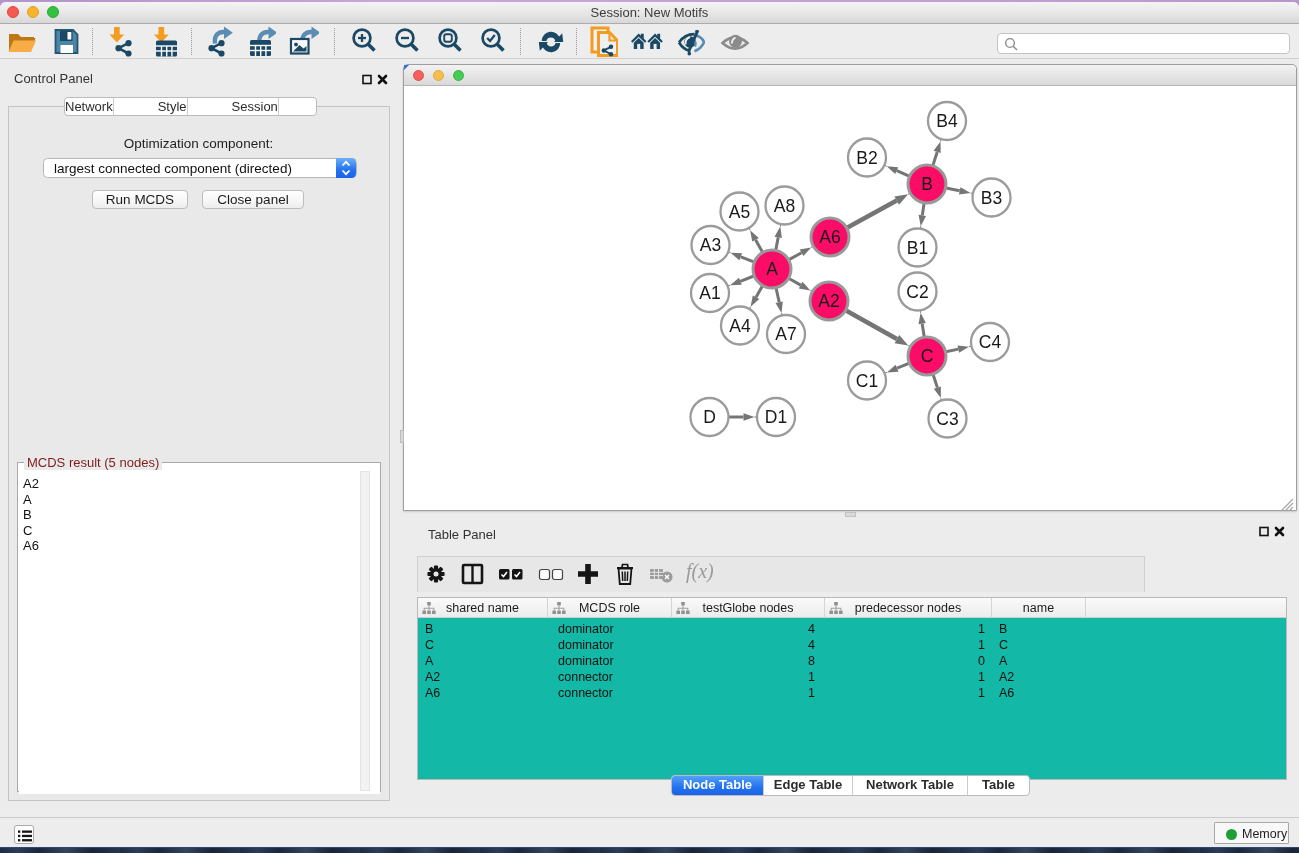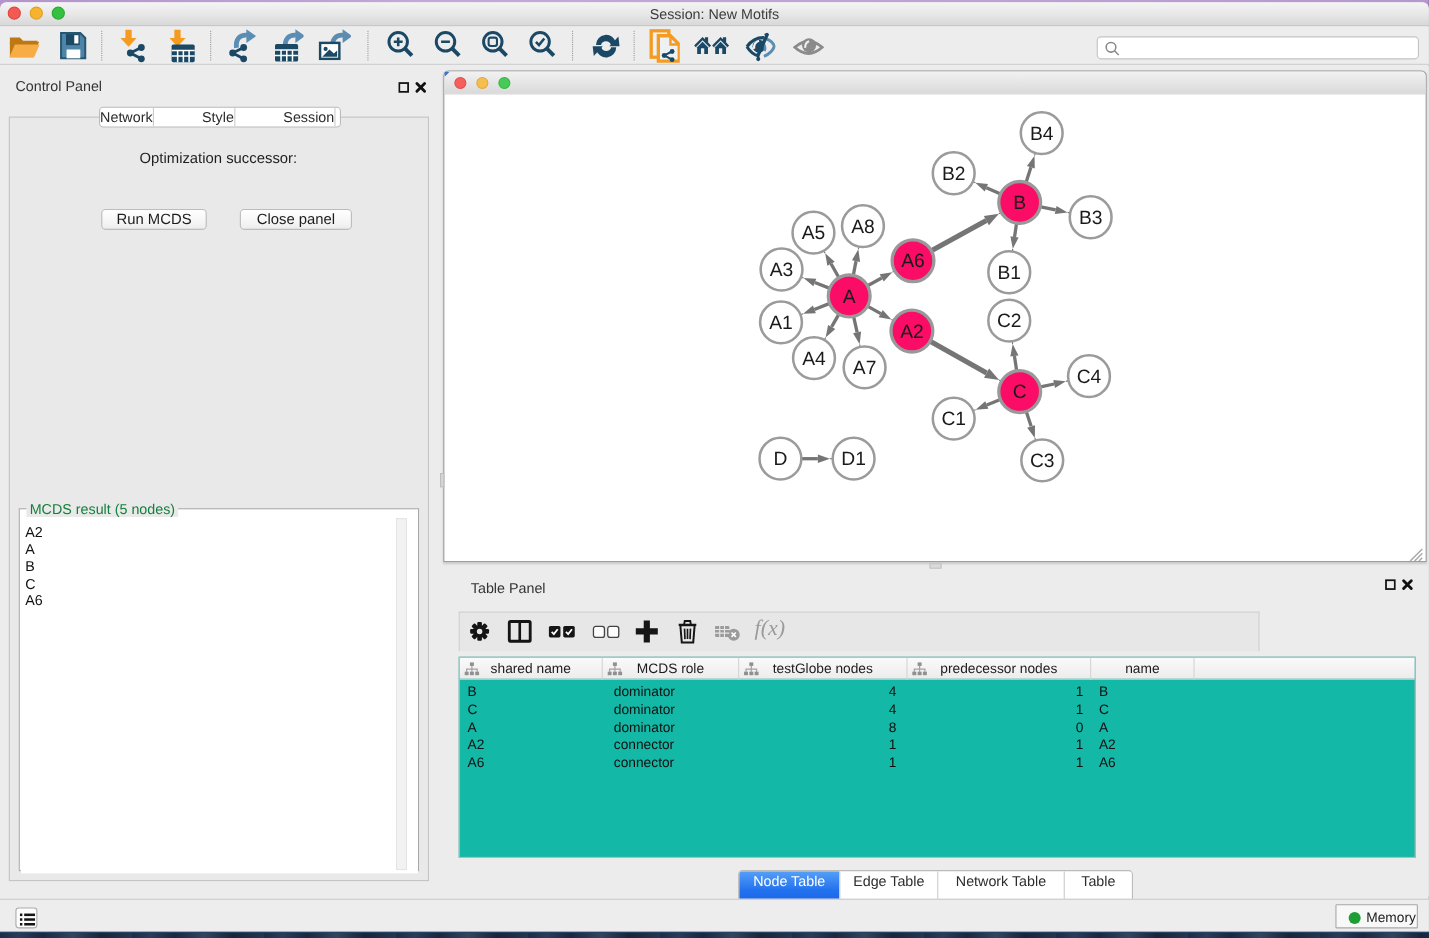--- a/index.html
+++ b/index.html
@@ -22,51 +22,51 @@
 
 #cpanel { left:0; top:60px; width:397px; height:755px; }
 #cpTitle { left:14px; top:11px; font-size:13px; color:#333; }
 #cpBody { left:8px; top:46px; width:382px; height:695px; background:#e9e9e9; border:1px solid #c4c4c4; }
 .winbtns { position:absolute; }
 
 .seg { position:absolute; display:flex; background:#fff; border:1px solid #bbb; border-radius:4px; overflow:hidden; }
 .seg div { font-size:13px; color:#2c2c2c; text-align:center; line-height:17px; border-right:1px solid #ccc; }
 .seg div:last-child { border-right:none; }
 .seg .on { background:linear-gradient(#559ff8,#2272ee 60%,#1a63e8); color:#fff; }
-#cpTabs { left:90px; top:37px; width:220px; height:19px; z-index:5;gap:44px; }
+#cpTabs { left:64px; top:37px; width:253px; height:19px; z-index:5;gap:44px; }
 #optlabel { left:0; top:76px; width:397px; text-align:center; font-size:13.5px; color:#1f1f1f; }
 #combo { left:43px; top:98px; width:314px; height:20px; background:#fff; border:1px solid #b7b7b7; border-radius:4.5px; }
 #combo .txt { position:absolute; left:10px; top:2px; font-size:13.5px; color:#111; }
 #combo .step { position:absolute; right:0; top:-1px; width:20px; height:20px; background:linear-gradient(#6cb0f9,#2272ee 60%,#1a63e8); border-radius:0 4.5px 4.5px 0; }
 .pbtn { position:absolute; height:19px; background:linear-gradient(#ffffff,#f4f4f4 70%,#ececec); border:1px solid #bdbdbd; border-radius:4px; font-size:13.5px; color:#1c1c1c; text-align:center; line-height:17px; }
 #runbtn { left:92px; top:130px; width:96px; }
-#closebtn { left:202px; top:130px; width:102px;margin-left:16px; }
+#closebtn { left:202px; top:130px; width:102px; }
 
 #mcdsfs { left:17px; top:402px; width:364px; height:330px; border:1px solid #a9a9a9; background:#fff; }
-#mcdsfs .legend { position:absolute; left:6px; top:-8px; background:#e9e9e9; padding:0 3px; font-size:13px; color:#15803d; }
+#mcdsfs .legend { position:absolute; left:6px; top:-8px; background:#e9e9e9; padding:0 3px; font-size:13px; color:#7f1d1d; }
 #mcdslist { position:absolute; left:1px; top:10px; width:361px; height:321px; background:#fff; font-size:13px; color:#111; line-height:15.6px; padding:3px 0 0 4px; }
 #mcdssb { position:absolute; right:10px; top:8px; width:10px; height:320px; background:#f2f2f2; border:1px solid #e4e4e4; }
 
 #netframe { left:403px; top:64px; width:894px; height:447px; background:#fff; border:1px solid #9e9e9e; border-radius:5px 5px 0 0; box-shadow:0 1px 2px rgba(0,0,0,0.15); }
 #nettitle { left:0; top:0; width:892px; height:21px; background:linear-gradient(#f2f2f2,#e6e6e6 50%,#d9d9d9); border-bottom:1px solid #b5b5b5; border-radius:5px 5px 0 0; }
 #nettitle .t1 { left:9px; top:5px; width:11px; height:11px; background:#f4615c; border:0.5px solid #e14f4a; }
 #nettitle .t2 { left:29px; top:5px; width:11px; height:11px; background:#f6bd4f; border:0.5px solid #e3a83b; }
 #nettitle .t3 { left:49px; top:5px; width:11px; height:11px; background:#47ca57; border:0.5px solid #35b845; }
 #nettext { left:0; top:3px; width:892px; text-align:center; font-size:13px; color:#2e2e2e; }
 #graphsvg { left:0; top:21px; }
 
 #tpanel { left:403px; top:515px; width:896px; height:300px; }
 #tpTitle { left:25px; top:12px; font-size:13px; color:#333; }
 #ttoolbar { left:14px; top:41px; width:728px; height:36px; background:#e7e7e7; border:1px solid #d0d0d0; border-bottom:none; }
 #ttable { left:14px; top:82px; width:870px; height:183px; background:#14b8a6; border:1px solid #b9b9b9; }
 #thead { position:absolute; left:0; top:0; width:868px; height:20px; background:linear-gradient(#fafafa,#ececec); border-bottom:1px solid #cfcfcf; }
 .th { position:absolute; top:0; height:20px; border-right:1px solid #d4d4d4; font-size:12.5px; color:#1c1c1c; text-align:center; line-height:20px; }
 .trow { position:absolute; left:0; width:868px; height:16px; font-size:12.5px; color:#111; }
 .trow span { position:absolute; top:1px; }
-#tptabs { left:268px; top:276px; width:359px; height:31px; }
+#tptabs { left:268px; top:260px; width:359px; height:21px;font-weight:bold; }
 
 #listbtn { left:14px; top:825px; width:20px; height:19px; background:#fdfdfd; border:1px solid #ababab; border-radius:3px; }
 #membtn { left:1214px; top:822px; width:75px; height:22px; background:#f8f8f8; border:1px solid #a8a8a8; border-radius:1px; font-size:12.5px; color:#1c1c1c; }
 #membtn .dot { position:absolute; left:11px; top:5.5px; width:11px; height:11px; border-radius:50%; background:#1e9e35; }
 #membtn .mt { position:absolute; left:27px; top:3.5px; }
 #deskBottom { left:0; top:847px; width:1299px; height:6px; border-top:1px solid #2c4a70; background:repeating-linear-gradient(90deg,#1d2c47 0,#2a3c57 17px,#1a2740 39px,#33455e 66px,#182439 92px,#24374f 120px); }
 </style></head>
 <body>
 <div class="abs" id="deskTop"></div>
 <div class="abs" id="appwin"></div>
@@ -243,21 +243,29 @@
     <svg class="winbtns" style="left:377px;top:14px" width="11" height="11" viewBox="0 0 11 11">
       <path d="M2 2 L9 9 M9 2 L2 9" stroke="#111" stroke-width="2.6" stroke-linecap="round"></path>
     </svg>
   <div class="abs" id="cpBody"></div>
   <div class="seg" id="cpTabs">
       <div style="width:72px">Network</div>
       <div style="width:52px">Style</div>
       <div style="width:60px">Session</div>
       <div class="on" style="width:58px">MCDS</div>
     </div>
-  <div class="abs" id="optlabel">Optimization successor:</div>
+  <div class="abs" id="optlabel">Optimization component:</div>
+  <div class="abs" id="combo">
+      <span class="txt">largest connected component (directed)</span>
+      <div class="step">
+        <svg width="10" height="16" viewBox="0 0 10 16" style="position:absolute;left:5px;top:2px">
+          <path d="M1.5 5.5 L5 1.8 L8.5 5.5 M1.5 10.5 L5 14.2 L8.5 10.5" stroke="#fff" stroke-width="1.8" fill="none"></path>
+        </svg>
+      </div>
+    </div>
   <div class="pbtn" id="runbtn">Run MCDS</div>
   <div class="pbtn" id="closebtn">Close panel</div>
   <div class="abs" id="mcdsfs">
       <div class="legend">MCDS result (5 nodes)</div>
       <div id="mcdslist">A2<br>A<br>B<br>C<br>A6</div>
       <div id="mcdssb"></div>
     </div>
 </div>
 
 <div class="abs" id="netframe">

